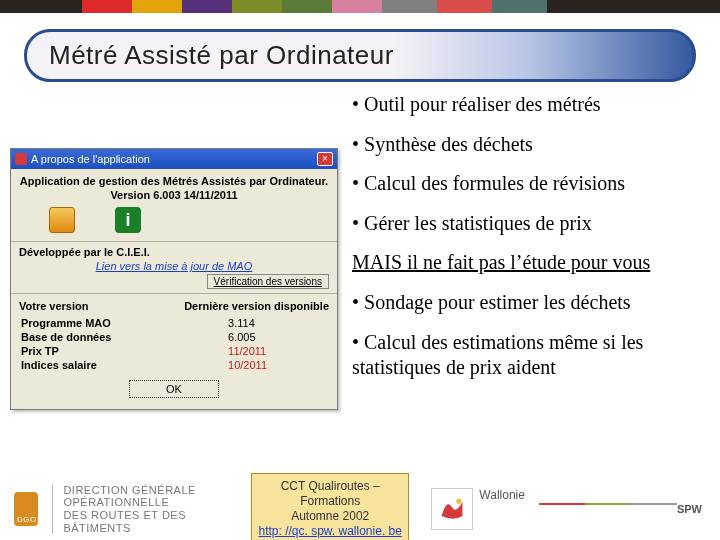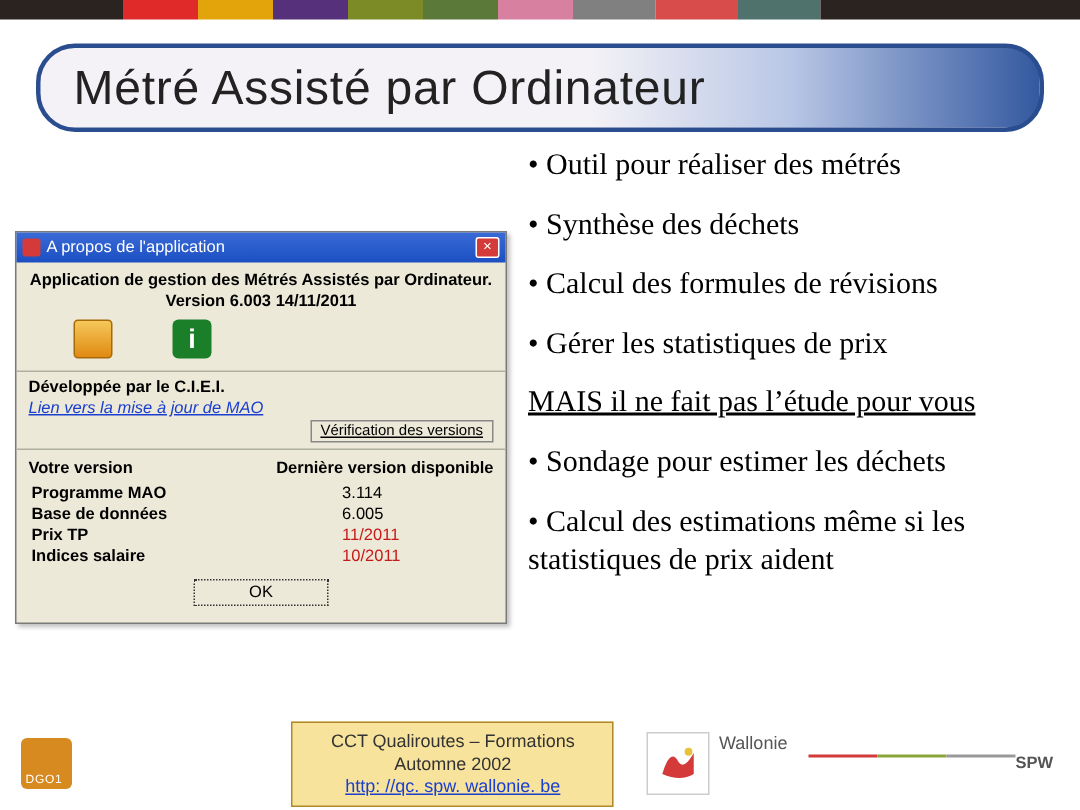--- a/index.html
+++ b/index.html
@@ -26,21 +26,21 @@
   .tb10{background:#2b2320;flex:1;}
 
   
   .title-bubble {
     margin: 16px 24px 10px 24px;
     border: 3px solid #2a4d8f;
     border-radius: 26px;
     background: linear-gradient(to right, #f4f2f6 0%, #f4f2f6 55%, #b9c7e6 75%, #3459a0 100%);
     padding: 8px 22px;
     color: #222;
-    font-size: 32px;
+    font-size: 26px;
     letter-spacing: 0.5px;
   }
 
   
   .main { display:flex; gap:14px; padding:0 28px 0 10px; }
 
   
   .dlg {
     width: 328px; height: 262px;
     border: 1px solid #7a7a7a;
@@ -61,21 +61,21 @@
   .close-ico{width:16px;height:14px;background:#d43a3a;color:#fff;
     display:flex;align-items:center;justify-content:center;
     border:1px solid #fff;border-radius:2px;font-size:10px;line-height:1;}
   .dlg-body{padding:6px 8px 4px 8px;display:flex;flex-direction:column;gap:2px;color:#000;}
   .dlg-body .strong{font-weight:bold;}
   .dlg-body .center{text-align:center;}
   .dlg-icons{display:flex;gap:40px;justify-content:flex-start;padding:4px 0 4px 30px;}
   .app-big-ico{width:26px;height:26px;background:linear-gradient(#f5c85a,#e08a12);border:1px solid #a66b08;border-radius:3px;}
   .info-ico{width:26px;height:26px;background:#1b7f2a;border-radius:4px;display:flex;align-items:center;justify-content:center;color:#fff;font-size:18px;font-weight:bold;}
   .dlg-sep{height:1px;background:#b0b0a0;margin:2px -8px;}
-  .dlg-link{color:#1a3fd0;text-decoration:underline;font-style:italic;}
+  .dlg-link{color:#1a3fd0;text-decoration:underline;font-style:italic;text-align:center;}
   .dlg-subhead{display:flex;justify-content:space-between;font-weight:bold;padding-top:2px;}
   .vtable{width:100%;border-collapse:collapse;font-size:11px;margin-top:2px;}
   .vtable td{padding:1px 2px;}
   .vtable td.v{color:#000;}
   .vtable td.date{color:#c61a1a;}
   .dlg-ok{align-self:center;margin-top:6px;border:1px dotted #333;
     padding:2px 0;font-size:11px;background:#ece9d8;cursor:pointer;
     width:90px;text-align:center;}
 
   
@@ -193,20 +193,24 @@
     <p>• Calcul des formules de révisions</p>
     <p>• Gérer les statistiques de prix</p>
     <p class="mais">MAIS il ne fait pas l’étude pour vous</p>
     <p>• Sondage pour estimer les déchets</p>
     <p>• Calcul des estimations même si les statistiques de prix aident</p>
   </div>
 </div>
 
 <div class="footer">
   <div class="dgo-logo"></div>
+  <div class="dgo-text">
+    <div>DIRECTION GÉNÉRALE OPÉRATIONNELLE</div>
+    <div>DES ROUTES ET DES BÂTIMENTS</div>
+  </div>
   <div class="cct-box">
     <div>CCT Qualiroutes – Formations</div>
     <div>Automne 2002</div>
     <a>http: //qc. spw. wallonie. be</a>
   </div>
   <div style="display:flex;gap:6px;">
     <div class="wal-logo">
       <svg viewBox="0 0 32 32">
           <path d="M4 24 Q10 4 16 14 Q20 22 28 8 L28 24 Q18 30 4 24 Z" fill="#d43a3a"></path>
           <circle cx="24" cy="7" r="3" fill="#e8c23a"></circle>

